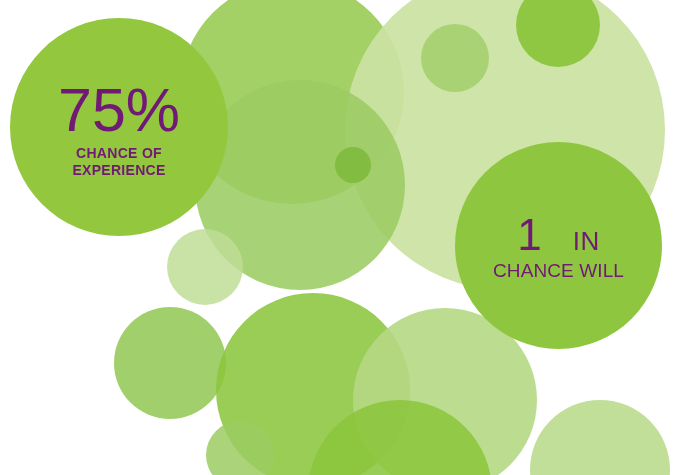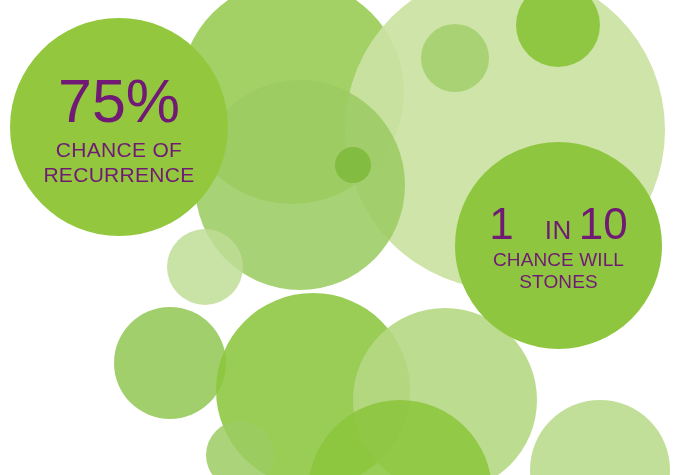--- a/index.html
+++ b/index.html
@@ -46,23 +46,23 @@
   }
   #bubble-recurrence .headline {
     font-size: 61px;
     line-height: 0.96;
     font-weight: 300;
     letter-spacing: 0px;
     margin-bottom: 6px;
     white-space: nowrap;
   }
   #bubble-recurrence .sub-line {
-    font-size: 21px;
+    font-size: 14px;
     line-height: 1.22;
-    font-weight: 400;
+    font-weight: 700;
     letter-spacing: 0.3px;
     white-space: nowrap;
   }
   
   #bubble-incidence {
     left: 455px;
     top: 142px;
     width: 207px;
     height: 207px;
     background: #8fc63f;
@@ -111,26 +111,24 @@
         <circle cx="445" cy="400" r="92" fill="#b5d884" fill-opacity="0.9"></circle>
         <circle cx="240" cy="455" r="34" fill="#9ccc63" fill-opacity="0.85"></circle>
         <circle cx="400" cy="492" r="92" fill="#8cc63e" fill-opacity="0.88"></circle>
         <circle cx="600" cy="470" r="70" fill="#a6d26e" fill-opacity="0.7"></circle>
       </g>
   </svg>
 
   <div class="stat-bubble" id="bubble-recurrence" style="background: rgb(147, 200, 62);">
     <div class="headline">75%</div>
     <div class="sub-line">CHANCE OF</div>
-    <div class="sub-line">RECURRENCE</div>
+    <div class="sub-line">EXPERIENCE</div>
   </div>
 
   <div class="stat-bubble" id="bubble-incidence" style="background: rgb(143, 198, 63);">
     <div class="headline">
       <span>1</span>
       <span class="small-word">IN</span>
-      <span>10</span>
     </div>
     <div class="sub-line">CHANCE WILL</div>
-    <div class="sub-line">STONES</div>
   </div>
 
 </div>
 
 </body></html>

